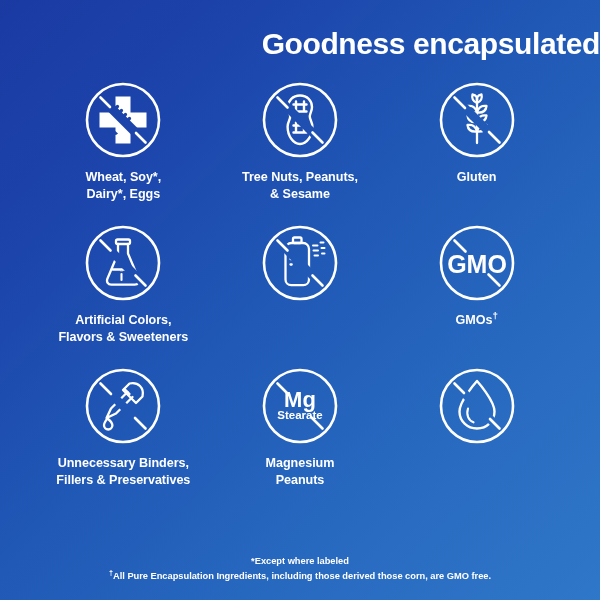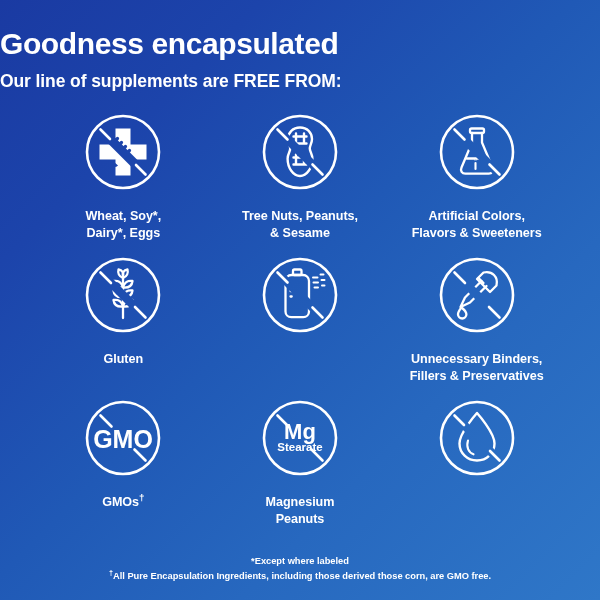--- a/index.html
+++ b/index.html
@@ -22,21 +22,21 @@
     color: #ffffff;
     display: flex;
     flex-direction: column;
     align-items: center;
     overflow: hidden;
   }
 
   
   .header {
     width: 100%;
-    text-align: left;
+    text-align: right;
     padding-top: 27px;
   }
   .title {
     font-size: 30px;
     font-weight: 700;
     letter-spacing: -0.4px;
     line-height: 1.1;
     margin: 0;
     color: #ffffff;
   }
@@ -70,21 +70,21 @@
     position: relative;
     flex: none;
   }
   .badge svg {
     display: block;
     width: 80px;
     height: 80px;
     overflow: visible;
   }
   .cell-label {
-    margin-top: 16px;
+    margin-top: 9px;
     font-size: 12.6px;
     font-weight: 600;
     line-height: 1.32;
     text-align: center;
     color: #ffffff;
     white-space: pre-line;
     letter-spacing: -0.05px;
   }
 
   
@@ -109,21 +109,20 @@
     line-height: 0;
   }
 </style>
 </head>
 <body>
 
 <div id="poster">
 
   <div class="header">
     <h1 class="title">Goodness encapsulated</h1>
-    <p class="subtitle">Our line of supplements are FREE FROM:</p>
   </div>
 
   <div class="grid">
 
     <div class="cell">
       <div class="badge">
         <svg viewBox="0 0 80 80">
           <defs>
             <mask id="m1">
               <rect x="0" y="0" width="80" height="80" fill="#fff"></rect>
@@ -167,46 +166,20 @@
                      c0 -3.3 -2.2 -5.4 -2.2 -9.6 c0 -6.5 4.8 -11.5 12 -11.5 z"></path>
             <path d="M33.5 24.5 h13 M33.5 31.5 h13 M33.5 45.5 h13 M33.5 52.5 h13"></path>
             <path d="M36 21.5 v9 M44 21.5 v9 M36 42.5 v9 M44 42.5 v9"></path>
           </g>
           <path d="M17.5 17.5 L27.5 27.5" stroke="#fff" stroke-width="2.6" stroke-linecap="round"></path>
           <path d="M52.5 52.5 L62.5 62.5" stroke="#fff" stroke-width="2.6" stroke-linecap="round"></path>
         </svg>
       </div>
       <div class="cell-label">Tree Nuts, Peanuts,
 &amp; Sesame</div>
-    </div>
-
-    <div class="cell">
-      <div class="badge">
-        <svg viewBox="0 0 80 80">
-          <defs>
-            <mask id="slash4">
-              <rect x="0" y="0" width="80" height="80" fill="#fff"></rect>
-              <path d="M20 20 L60 60" stroke="#000" stroke-width="8.5" stroke-linecap="round"></path>
-            </mask>
-          </defs>
-          <circle cx="40" cy="40" r="36" fill="none" stroke="#fff" stroke-width="2.6"></circle>
-          <g mask="url(#slash4)" fill="none" stroke="#fff" stroke-width="2.3" stroke-linecap="round" stroke-linejoin="round">
-            <rect x="33" y="16.5" width="14" height="4.5" rx="1.6"></rect>
-            <path d="M35 21 v9.5 L24.5 55.5 c-1.4 3.2 0.5 6.2 3.8 6.2 h23.4
-                     c3.3 0 5.2 -3 3.8 -6.2 L45 30.5 V21"></path>
-            <path d="M29.5 46.5 h21"></path>
-            <path d="M38.5 51 v6" stroke-width="2.1"></path>
-            <circle cx="38.5" cy="47.6" r="0.2" stroke-width="2.1"></circle>
-          </g>
-          <path d="M17.5 17.5 L27.5 27.5" stroke="#fff" stroke-width="2.6" stroke-linecap="round"></path>
-          <path d="M52.5 52.5 L62.5 62.5" stroke="#fff" stroke-width="2.6" stroke-linecap="round"></path>
-        </svg>
-      </div>
-      <div class="cell-label">Artificial Colors,
-Flavors &amp; Sweeteners</div>
     </div>
 
     <div class="cell">
       <div class="badge">
         <svg viewBox="0 0 80 80">
           <defs>
             <mask id="slash3">
               <rect x="0" y="0" width="80" height="80" fill="#fff"></rect>
               <path d="M20 20 L60 60" stroke="#000" stroke-width="8.5" stroke-linecap="round"></path>
             </mask>
@@ -227,20 +200,46 @@
           <path d="M52 52 L62.5 62.5" stroke="#fff" stroke-width="2.6" stroke-linecap="round"></path>
         </svg>
       </div>
       <div class="cell-label">Gluten</div>
     </div>
 
     <div class="cell">
       <div class="badge">
         <svg viewBox="0 0 80 80">
           <defs>
+            <mask id="slash4">
+              <rect x="0" y="0" width="80" height="80" fill="#fff"></rect>
+              <path d="M20 20 L60 60" stroke="#000" stroke-width="8.5" stroke-linecap="round"></path>
+            </mask>
+          </defs>
+          <circle cx="40" cy="40" r="36" fill="none" stroke="#fff" stroke-width="2.6"></circle>
+          <g mask="url(#slash4)" fill="none" stroke="#fff" stroke-width="2.3" stroke-linecap="round" stroke-linejoin="round">
+            <rect x="33" y="16.5" width="14" height="4.5" rx="1.6"></rect>
+            <path d="M35 21 v9.5 L24.5 55.5 c-1.4 3.2 0.5 6.2 3.8 6.2 h23.4
+                     c3.3 0 5.2 -3 3.8 -6.2 L45 30.5 V21"></path>
+            <path d="M29.5 46.5 h21"></path>
+            <path d="M38.5 51 v6" stroke-width="2.1"></path>
+            <circle cx="38.5" cy="47.6" r="0.2" stroke-width="2.1"></circle>
+          </g>
+          <path d="M17.5 17.5 L27.5 27.5" stroke="#fff" stroke-width="2.6" stroke-linecap="round"></path>
+          <path d="M52.5 52.5 L62.5 62.5" stroke="#fff" stroke-width="2.6" stroke-linecap="round"></path>
+        </svg>
+      </div>
+      <div class="cell-label">Artificial Colors,
+Flavors &amp; Sweeteners</div>
+    </div>
+
+    <div class="cell">
+      <div class="badge">
+        <svg viewBox="0 0 80 80">
+          <defs>
             <mask id="slash5">
               <rect x="0" y="0" width="80" height="80" fill="#fff"></rect>
               <path d="M20 20 L60 60" stroke="#000" stroke-width="8.5" stroke-linecap="round"></path>
             </mask>
           </defs>
           <circle cx="40" cy="40" r="36" fill="none" stroke="#fff" stroke-width="2.6"></circle>
           <g mask="url(#slash5)" fill="none" stroke="#fff" stroke-width="2.3" stroke-linecap="round" stroke-linejoin="round">
             <rect x="33" y="14.5" width="8.5" height="5.5" rx="1.4"></rect>
             <path d="M31.5 20 h11.5 c3.4 0 6 2.7 6 6 v30.5 c0 3.2 -2.5 5.7 -5.7 5.7
                      h-12.1 c-3.2 0 -5.7 -2.5 -5.7 -5.7 V26 c0 -3.3 2.6 -6 6 -6 z"></path>
@@ -252,20 +251,32 @@
           </g>
           <path d="M17.5 17.5 L27.5 27.5" stroke="#fff" stroke-width="2.6" stroke-linecap="round"></path>
           <path d="M52.5 52.5 L62.5 62.5" stroke="#fff" stroke-width="2.6" stroke-linecap="round"></path>
         </svg>
       </div>
     </div>
 
     <div class="cell">
       <div class="badge">
         <svg viewBox="0 0 80 80">
+          <circle cx="40" cy="40" r="36" fill="none" stroke="#fff" stroke-width="2.6"></circle>
+          <path d="M17.5 17.5 L28.5 28.5" stroke="#fff" stroke-width="2.6" stroke-linecap="round"></path>
+          <path d="M51.5 51.5 L62.5 62.5" stroke="#fff" stroke-width="2.6" stroke-linecap="round"></path>
+          <text x="40" y="49.5" text-anchor="middle" font-family="Liberation Sans, sans-serif" font-size="25" font-weight="700" fill="#fff">GMO</text>
+        </svg>
+      </div>
+      <div class="cell-label"><span>GMOs</span><sup>†</sup></div>
+    </div>
+
+    <div class="cell">
+      <div class="badge">
+        <svg viewBox="0 0 80 80">
           <defs>
             <mask id="slash7">
               <rect x="0" y="0" width="80" height="80" fill="#fff"></rect>
               <path d="M20 20 L60 60" stroke="#000" stroke-width="8.5" stroke-linecap="round"></path>
             </mask>
           </defs>
           <circle cx="40" cy="40" r="36" fill="none" stroke="#fff" stroke-width="2.6"></circle>
           <g mask="url(#slash7)" fill="none" stroke="#fff" stroke-width="2.3" stroke-linecap="round" stroke-linejoin="round">
             <path d="M48.5 17.5 c4.5 -1 8.5 0.5 10.5 2.5 c2 2 3.5 6 2.5 10.5
                      l-6.5 6.5 l-13 -13 z" transform="translate(-2,0)"></path>
@@ -279,32 +290,20 @@
         </svg>
       </div>
       <div class="cell-label">Unnecessary Binders,
 Fillers &amp; Preservatives</div>
     </div>
 
     <div class="cell">
       <div class="badge">
         <svg viewBox="0 0 80 80">
           <circle cx="40" cy="40" r="36" fill="none" stroke="#fff" stroke-width="2.6"></circle>
-          <path d="M17.5 17.5 L28.5 28.5" stroke="#fff" stroke-width="2.6" stroke-linecap="round"></path>
-          <path d="M51.5 51.5 L62.5 62.5" stroke="#fff" stroke-width="2.6" stroke-linecap="round"></path>
-          <text x="40" y="49.5" text-anchor="middle" font-family="Liberation Sans, sans-serif" font-size="25" font-weight="700" fill="#fff">GMO</text>
-        </svg>
-      </div>
-      <div class="cell-label"><span>GMOs</span><sup>†</sup></div>
-    </div>
-
-    <div class="cell">
-      <div class="badge">
-        <svg viewBox="0 0 80 80">
-          <circle cx="40" cy="40" r="36" fill="none" stroke="#fff" stroke-width="2.6"></circle>
           <path d="M17.5 17.5 L29 29" stroke="#fff" stroke-width="2.6" stroke-linecap="round"></path>
           <path d="M51 51 L62.5 62.5" stroke="#fff" stroke-width="2.6" stroke-linecap="round"></path>
           <text x="40" y="41" text-anchor="middle" font-family="Liberation Sans, sans-serif" font-size="22" font-weight="700" fill="#fff">Mg</text>
           <text x="40" y="53" text-anchor="middle" font-family="Liberation Sans, sans-serif" font-size="11.5" font-weight="600" fill="#fff">Stearate</text>
         </svg>
       </div>
       <div class="cell-label">Magnesium
 Peanuts</div>
     </div>
 

